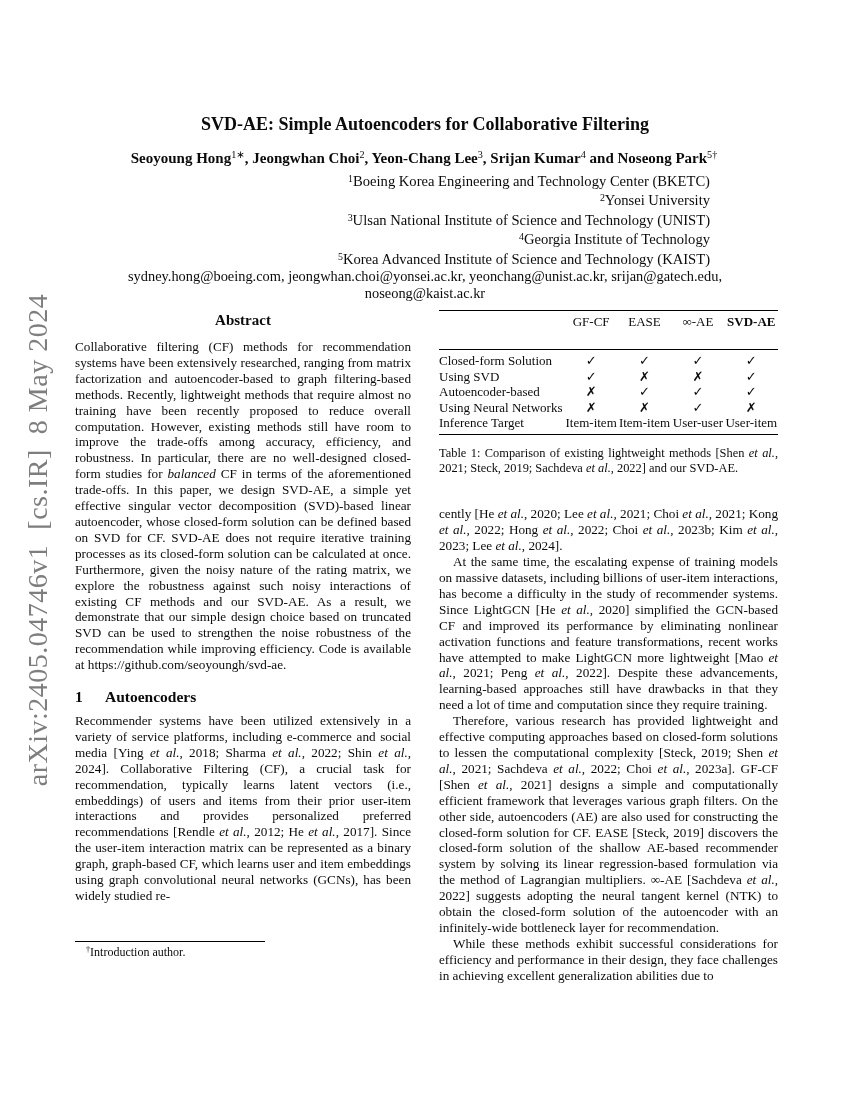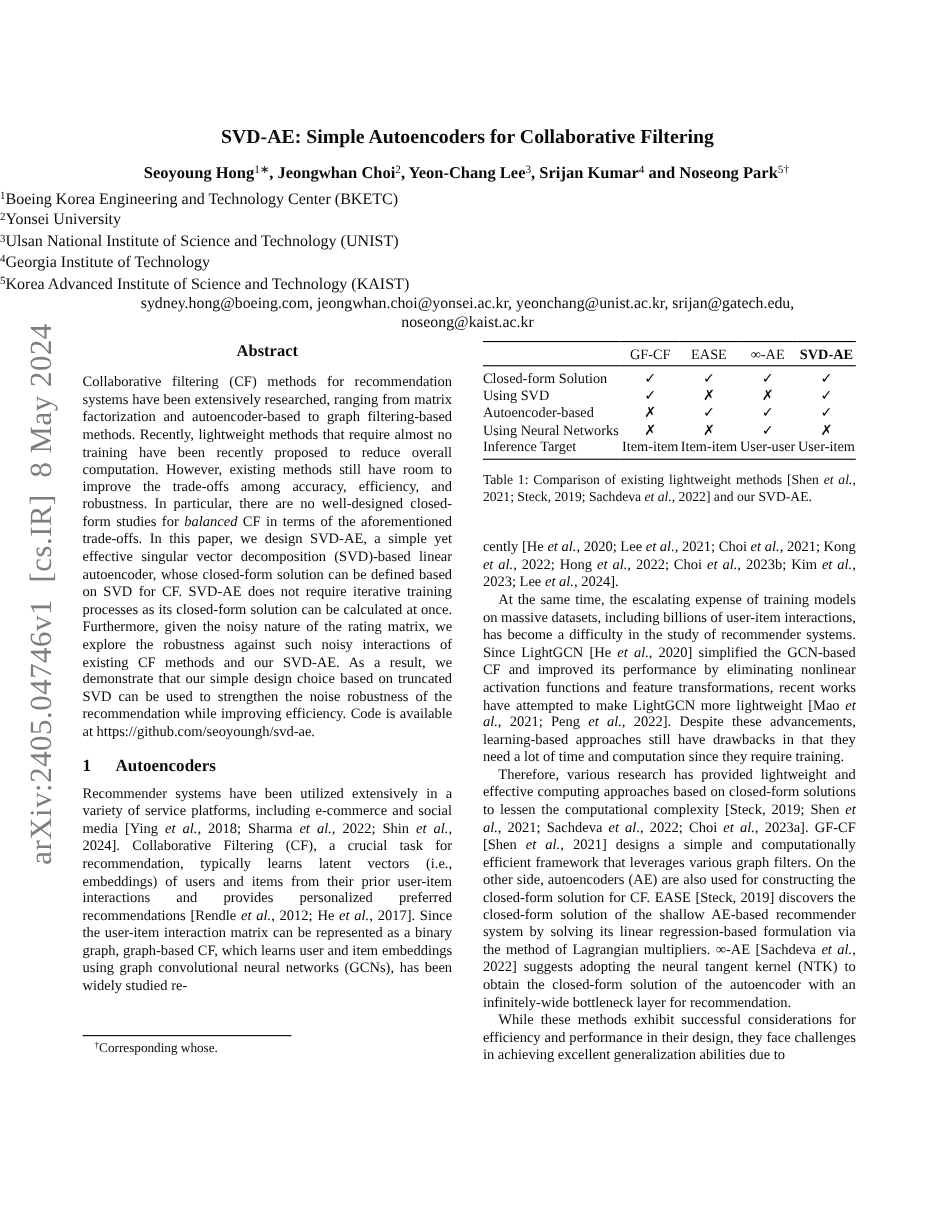--- a/index.html
+++ b/index.html
@@ -24,21 +24,21 @@
   .paper-title{
     position:absolute;top:114px;left:0;width:850px;
     text-align:center;font-weight:bold;font-size:18px;
   }
   .authors-line{
     position:absolute;top:150px;left:0;width:848px;
     text-align:center;font-size:15px;font-weight:bold;
   }
   .affiliations{
     position:absolute;top:172px;left:0;width:710px;
-    text-align:left;font-size:14.6px;line-height:19.4px;
+    text-align:right;font-size:14.6px;line-height:19.4px;
   }
   .emails{
     position:absolute;top:268px;left:0;width:850px;
     text-align:center;font-size:14.4px;line-height:16.5px;
   }
   
   .col-left{position:absolute;left:75px;top:310px;width:336px;}
   .col-right{position:absolute;left:439px;top:310px;width:339px;}
   .body-text{font-size:13.2px;line-height:15.9px;text-align:justify;}
   .abstract-heading{text-align:center;font-weight:bold;font-size:15px;margin:2px 0 10px 0;}
@@ -47,21 +47,21 @@
   .section-heading .sec-num{display:inline-block;width:30px;}
   .para{margin:0;}
   .ind{text-indent:14px;}
   
   .footnote-block{position:absolute;left:75px;top:941px;width:336px;font-size:12px;line-height:15.5px;}
   .footnote-rule{width:190px;border-top:1.1px solid #000;margin-bottom:3px;}
   .footnote{text-indent:11px;}
   
   .cmp-table{width:100%;border-collapse:collapse;table-layout:fixed;
     border-top:1.6px solid #000;border-bottom:1.6px solid #000;font-size:13px;}
-  .cmp-table th{font-weight:normal;text-align:center;padding:3px 0 2px 0;border-bottom:1px solid #000;}
+  .cmp-table th{font-weight:normal;text-align:center;padding:3px 0 19px 0;border-bottom:1px solid #000;}
   .cmp-table th.col-ours{font-weight:bold;}
   .cmp-table th.col-label{width:37%;}
   .cmp-table td{padding:0;line-height:15.6px;text-align:center;white-space:nowrap;}
   .cmp-table td.row-label{text-align:left;}
   .cmp-table tr.first-row td{padding-top:3px;}
   .cmp-table tr.last-row td{padding-bottom:3px;}
   .table-caption{margin-top:11px;margin-bottom:30px;font-size:12.4px;line-height:15.2px;text-align:justify;color:#0b0b0b;}
   
   .rs-i{font-style:italic;}
   .rs-sup,sup.mk{font-size:0.68em;vertical-align:0.45em;line-height:0;font-weight:normal;}
@@ -101,21 +101,21 @@
     <p class="para body-text abstract-body"><span>Collaborative filtering (CF) methods for recommendation systems have been extensively researched, ranging from matrix factorization and autoencoder-based to graph filtering-based methods. Recently, lightweight methods that require almost no training have been recently proposed to reduce overall computation. However, existing methods still have room to improve the trade-offs among accuracy, efficiency, and robustness. In particular, there are no well-designed closed-form studies for </span><span class="rs-i">balanced</span><span> CF in terms of the aforementioned trade-offs. In this paper, we design SVD-AE, a simple yet effective singular vector decomposition (SVD)-based linear autoencoder, whose closed-form solution can be defined based on SVD for CF. SVD-AE does not require iterative training processes as its closed-form solution can be calculated at once. Furthermore, given the noisy nature of the rating matrix, we explore the robustness against such noisy interactions of existing CF methods and our SVD-AE. As a result, we demonstrate that our simple design choice based on truncated SVD can be used to strengthen the noise robustness of the recommendation while improving efficiency. Code is available at https://github.com/seoyoungh/svd-ae.</span></p>
 
     <div class="section-heading">
       <span class="sec-num">1</span><span>Autoencoders</span>
     </div>
     <p class="para body-text"><span>Recommender systems have been utilized extensively in a variety of service platforms, including e-commerce and social media [Ying </span><span class="rs-i">et al.</span><span>, 2018; Sharma </span><span class="rs-i">et al.</span><span>, 2022; Shin </span><span class="rs-i">et al.</span><span>, 2024]. Collaborative Filtering (CF), a crucial task for recommendation, typically learns latent vectors (i.e., embeddings) of users and items from their prior user-item interactions and provides personalized preferred recommendations [Rendle </span><span class="rs-i">et al.</span><span>, 2012; He </span><span class="rs-i">et al.</span><span>, 2017]. Since the user-item interaction matrix can be represented as a binary graph, graph-based CF, which learns user and item embeddings using graph convolutional neural networks (GCNs), has been widely studied re-</span></p>
   </div>
 
   <div class="footnote-block">
     <div class="footnote-rule"></div>
-    <div class="footnote"><sup class="mk">†</sup><span>Corresponding whose.</span></div>
+    <div class="footnote"><sup class="mk">†</sup><span>Introduction author.</span></div>
   </div>
 
   <div class="col-right">
     <table class="cmp-table">
       <thead>
         <tr>
           <th class="col-label"></th>
           <th>GF-CF</th>
           <th>EASE</th>
           <th>∞-AE</th>

